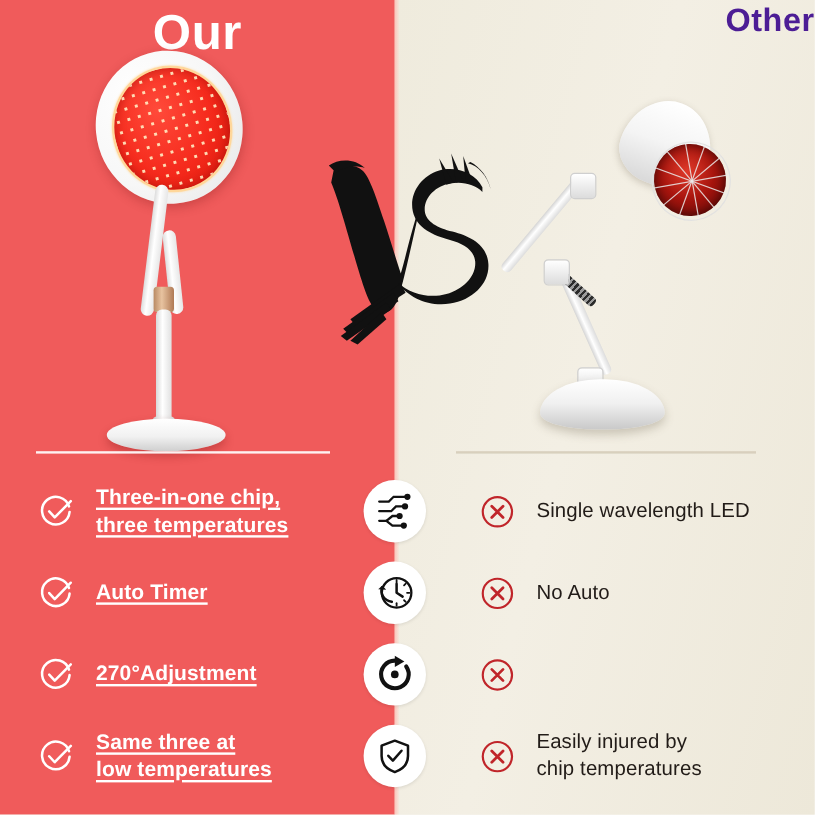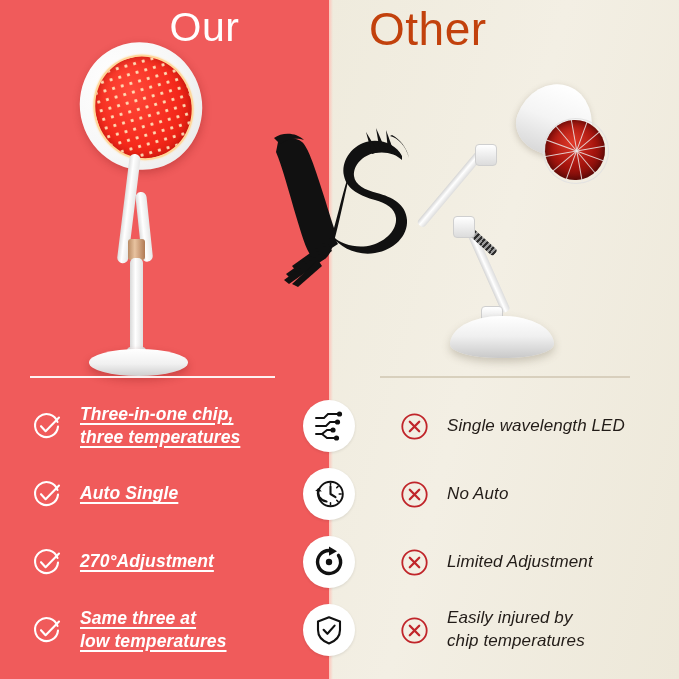--- a/index.html
+++ b/index.html
@@ -30,38 +30,37 @@
   }
   .divider-glow {
     position: absolute;
     left: 329px; top: 0;
     width: 4px; height: 679px;
     background: linear-gradient(90deg, rgba(255,190,180,.85), rgba(243,238,226,0));
   }
   
   .title {
     position: absolute;
-    font-weight: 400;
+    font-weight: 700;
     letter-spacing: .5px;
     white-space: nowrap;
-    margin-left: 40px;
   }
   .title-our {
     left: 0; top: 4px;
     width: 329px;
     text-align: center;
     color: #ffffff;
     font-size: 41px;
   }
   .title-other {
     left: 329px; top: 2px;
     width: 350px;
-    text-align: left;
-    color: #c2410c;
-    font-size: 46px;
+    text-align: right;
+    color: #4c1d95;
+    font-size: 27px;
   }
   
   .sep {
     position: absolute;
     height: 2px;
     top: 376px;
   }
   .sep-left  { left: 30px;  width: 245px; background: rgba(255,255,255,.92); }
   .sep-right { left: 380px; width: 250px; background: rgba(214,206,186,.95); }
 
@@ -199,21 +198,20 @@
   }
 
   
   .vs { position: absolute; left: 262px; top: 108px; width: 160px; height: 185px; }
 
   
   .rows { position: absolute; left: 0; top: 392px; width: 679px; }
   .row {
     position: relative;
     height: 68px;
-    font-style: italic;
   }
   .cell-left {
     position: absolute; left: 32px; top: 0;
     width: 270px; height: 68px;
     display: flex; align-items: center; gap: 18px;
   }
   .tick { flex: 0 0 auto; width: 30px; height: 30px; }
   .feat-left {
     color: #ffffff;
     font-size: 17.5px;
@@ -368,21 +366,21 @@
 
     <div class="row">
       <div class="cell-left">
         <span class="tick">
           <svg width="30" height="30" viewBox="0 0 30 30">
             <path d="M25.5 11 A11.5 11.5 0 1 0 26 15.6" fill="none" stroke="#ffffff" stroke-width="2.1" stroke-linecap="round"></path>
             <path d="M9 15.2 L13.6 20.2 L27 6.6" fill="none" stroke="#ffffff" stroke-width="2.1" stroke-linecap="round" stroke-linejoin="round"></path>
           </svg>
         </span>
         <span class="feat-left">
-          <span>Auto Single</span>
+          <span>Auto Timer</span>
         </span>
       </div>
       <div class="mid-icon">
         <svg width="34" height="34" viewBox="0 0 34 34">
           <circle cx="18.5" cy="17" r="12.3" fill="none" stroke="#111111" stroke-width="1.9"></circle>
           <g stroke="#111111" stroke-width="1.5" stroke-linecap="round">
             <path d="M18.5 6.3 V8.3"></path>
               <path d="M29.2 17 H27.2"></path>
               <path d="M18.5 27.7 V25.7"></path>
             <path d="M26.1 9.4 L24.7 10.8"></path>
@@ -425,23 +423,20 @@
           <circle cx="17" cy="17" r="3.2" fill="#111111"></circle>
         </svg>
       </div>
       <div class="cell-right">
         <span class="cross">
           <svg width="29" height="29" viewBox="0 0 29 29">
             <circle cx="14.5" cy="14.5" r="12.2" fill="none" stroke="#c0252a" stroke-width="1.8"></circle>
             <path d="M9.8 9.8 L19.2 19.2 M19.2 9.8 L9.8 19.2" stroke="#c0252a" stroke-width="2.3" stroke-linecap="round"></path>
           </svg>
         </span>
-        <span class="feat-right">
-          <span>Limited Adjustment</span>
-        </span>
       </div>
     </div>
 
     <div class="row">
       <div class="cell-left">
         <span class="tick">
           <svg width="30" height="30" viewBox="0 0 30 30">
             <path d="M25.5 11 A11.5 11.5 0 1 0 26 15.6" fill="none" stroke="#ffffff" stroke-width="2.1" stroke-linecap="round"></path>
             <path d="M9 15.2 L13.6 20.2 L27 6.6" fill="none" stroke="#ffffff" stroke-width="2.1" stroke-linecap="round" stroke-linejoin="round"></path>
           </svg>

